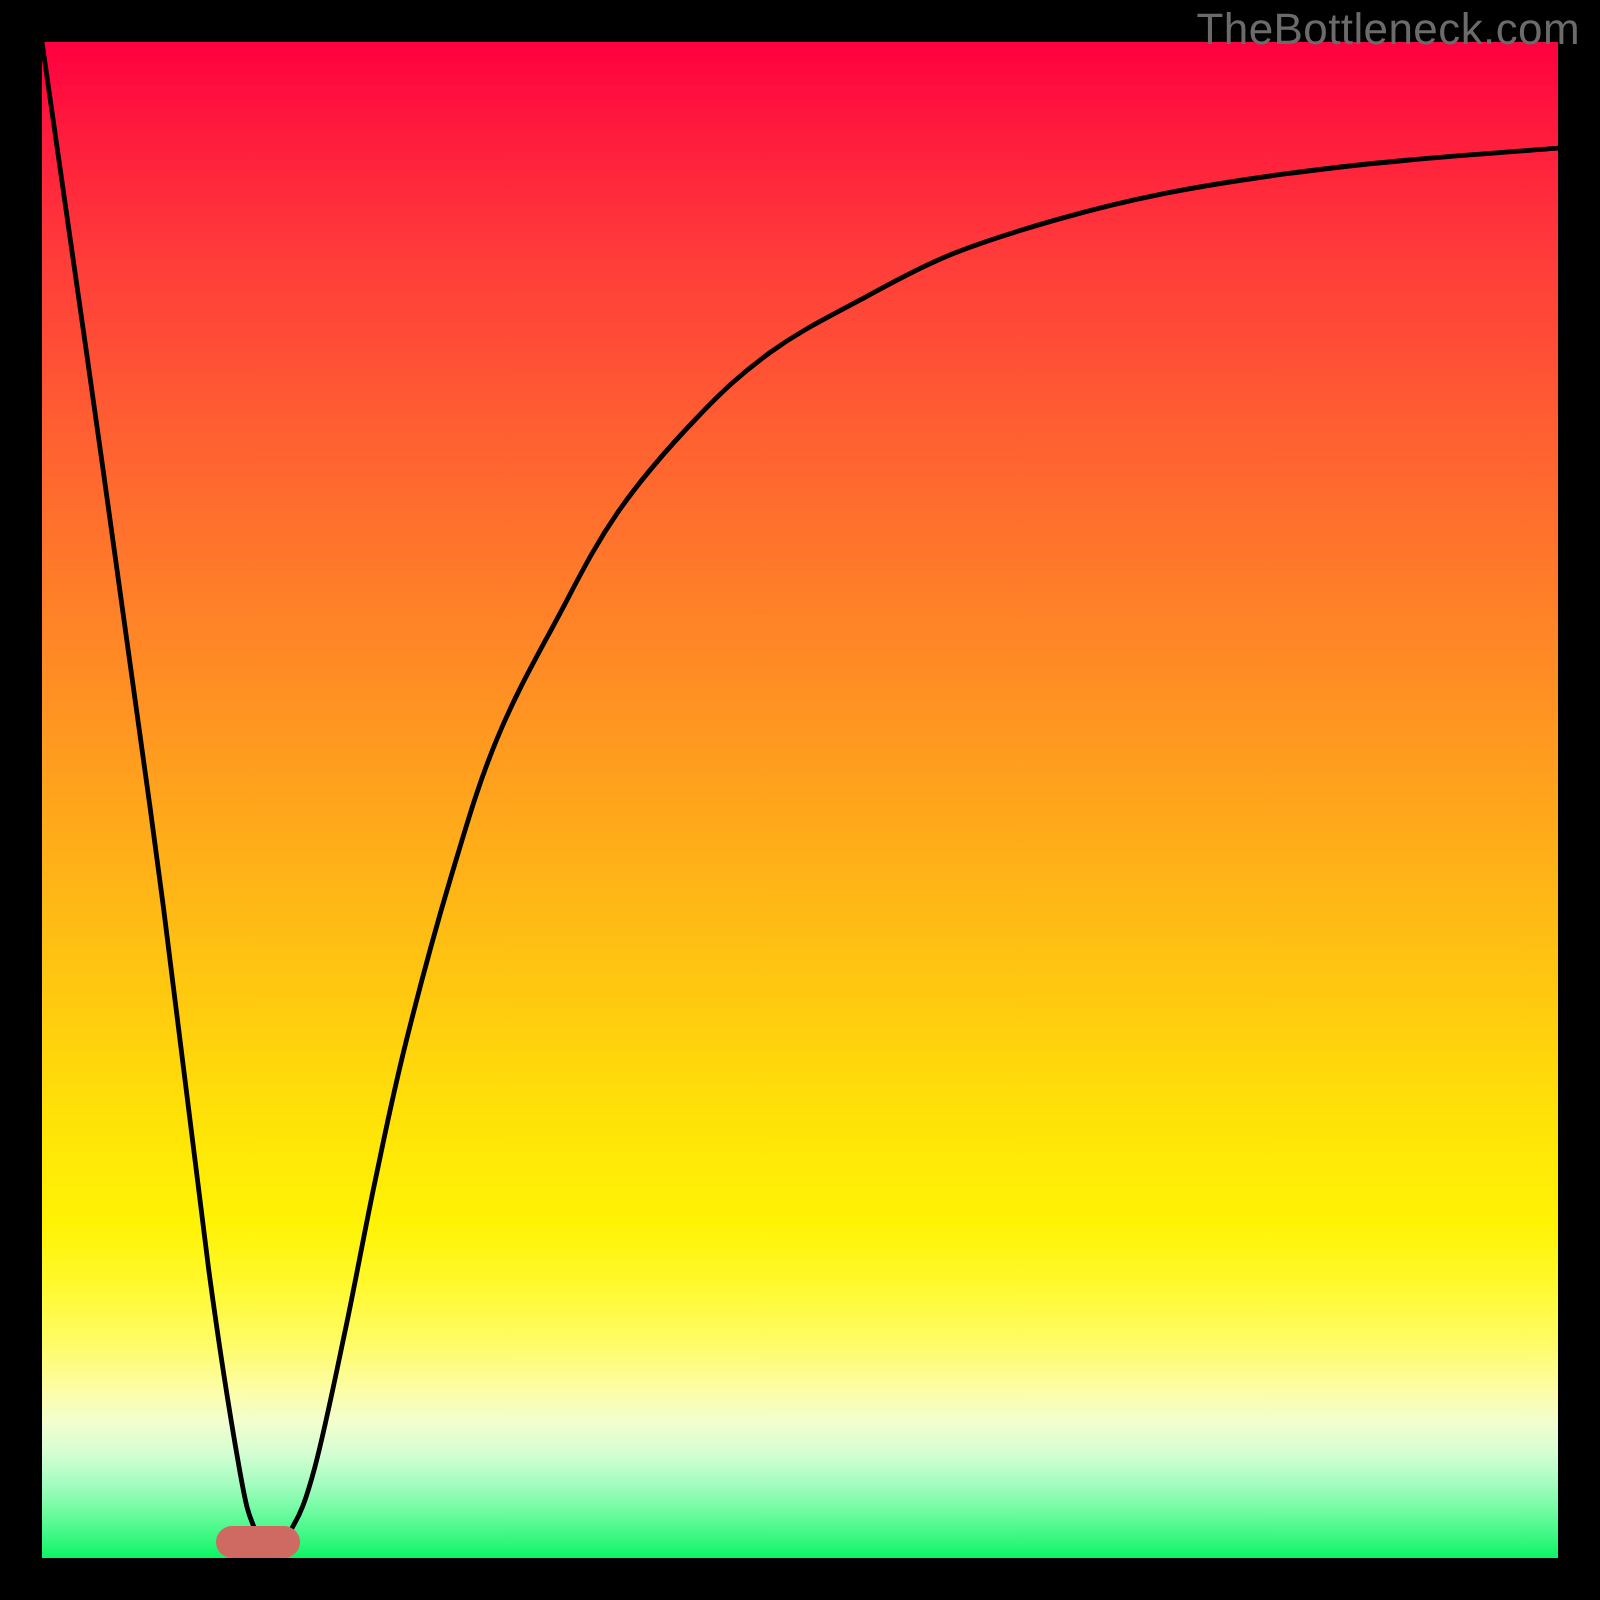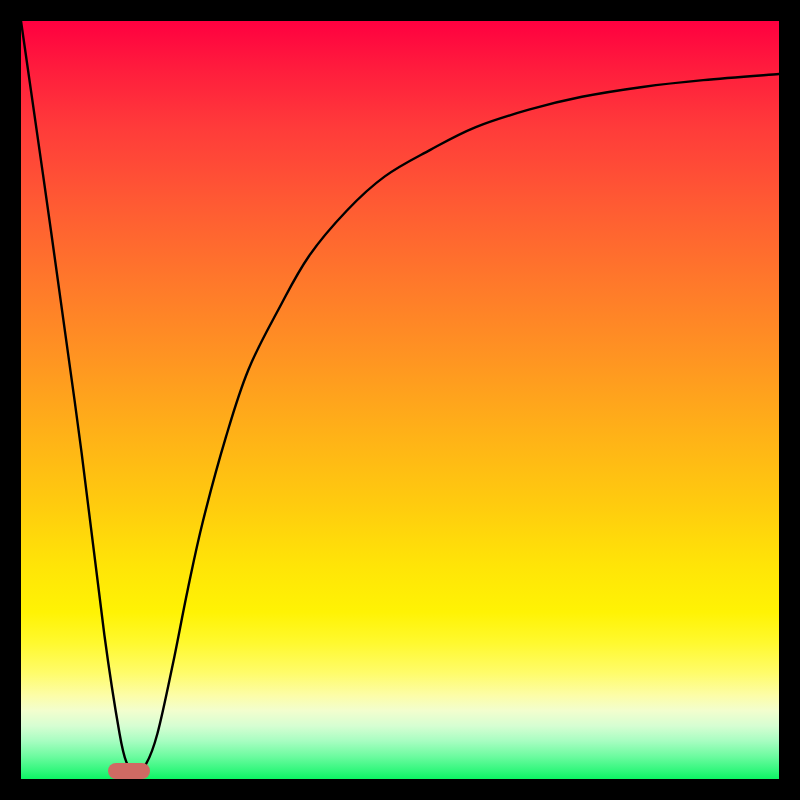--- a/index.html
+++ b/index.html
@@ -81,13 +81,14 @@
   <div class="plot-area">
     <div class="gradient"></div>
 
     <svg class="curve" viewBox="0 0 758 758" preserveAspectRatio="none">
       <path id="curve-path" fill="none" stroke="#000000" stroke-width="2.4" stroke-linejoin="round" stroke-linecap="round" d="M 0.00 0.00 C 5.46 38.20, 19.40 134.47, 30.32 212.24 C 41.24 290.01, 51.09 359.75, 60.64 432.06 C 70.19 504.37, 76.56 563.50, 83.38 613.98 C 90.20 664.46, 94.45 689.33, 98.54 712.52 C 102.63 735.71, 103.39 736.02, 106.12 742.84 C 108.85 749.66, 110.29 750.42, 113.70 750.42 C 117.11 750.42, 120.98 749.66, 125.07 742.84 C 129.16 736.02, 131.66 730.26, 136.44 712.52 C 141.22 694.78, 146.14 670.22, 151.60 644.30 C 157.06 618.38, 161.30 594.42, 166.76 568.50 C 172.22 542.58, 175.10 527.57, 181.92 500.28 C 188.74 472.99, 196.47 444.19, 204.66 416.90 C 212.85 389.61, 217.85 371.87, 227.40 348.68 C 236.95 325.49, 246.80 308.51, 257.72 288.04 C 268.64 267.57, 275.76 252.72, 288.04 234.98 C 300.32 217.24, 312.30 203.83, 325.94 189.50 C 339.58 175.17, 348.83 166.31, 363.84 155.39 C 378.85 144.47, 392.95 137.73, 409.32 128.86 C 425.69 119.99, 437.06 113.35, 454.80 106.12 C 472.54 98.89, 488.76 94.14, 507.86 88.69 C 526.96 83.23, 540.45 79.89, 560.92 75.80 C 581.39 71.71, 599.73 68.95, 621.56 65.95 C 643.39 62.94, 657.64 61.44, 682.20 59.12 C 706.76 56.80, 744.36 54.15, 758.00 53.06"></path>
     </svg>
 
     <div class="marker" id="min-marker" style="left: 108.394px; top: 750.42px; background: rgb(207, 106, 99);"></div>
   </div>
 
+  <div class="watermark">TheBottleneck.com</div>
 </div>
 
 </body></html>

